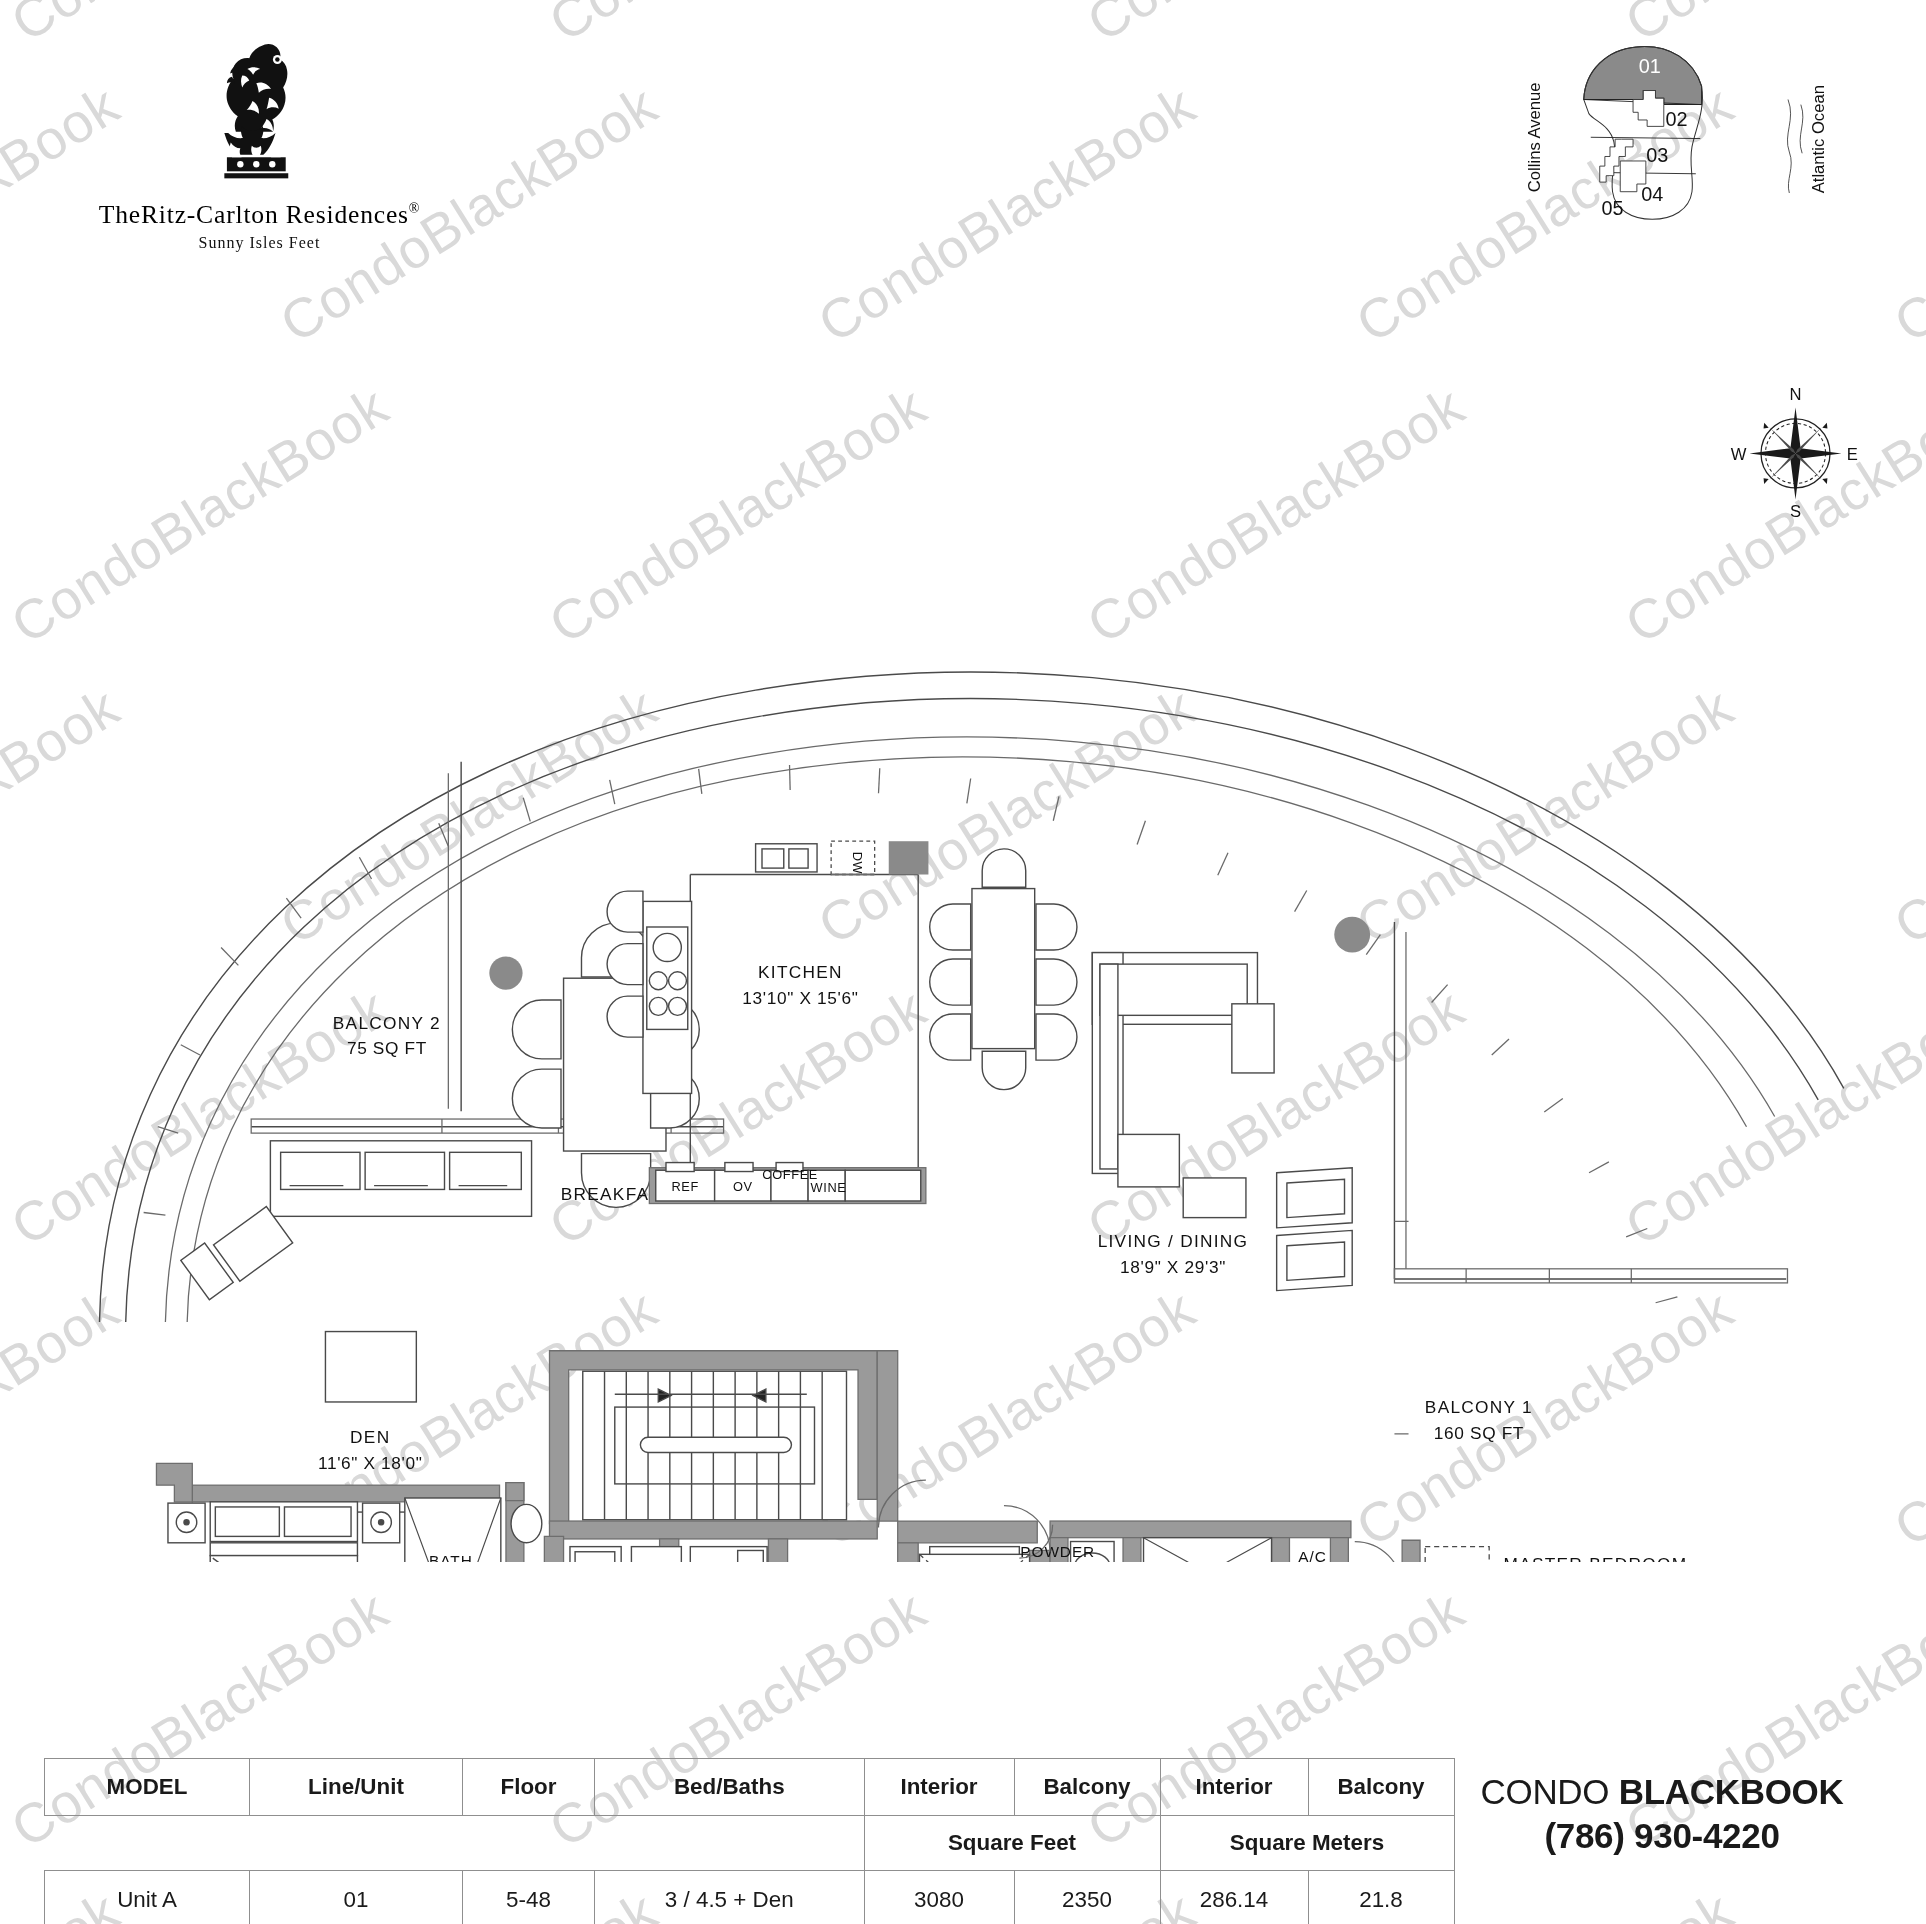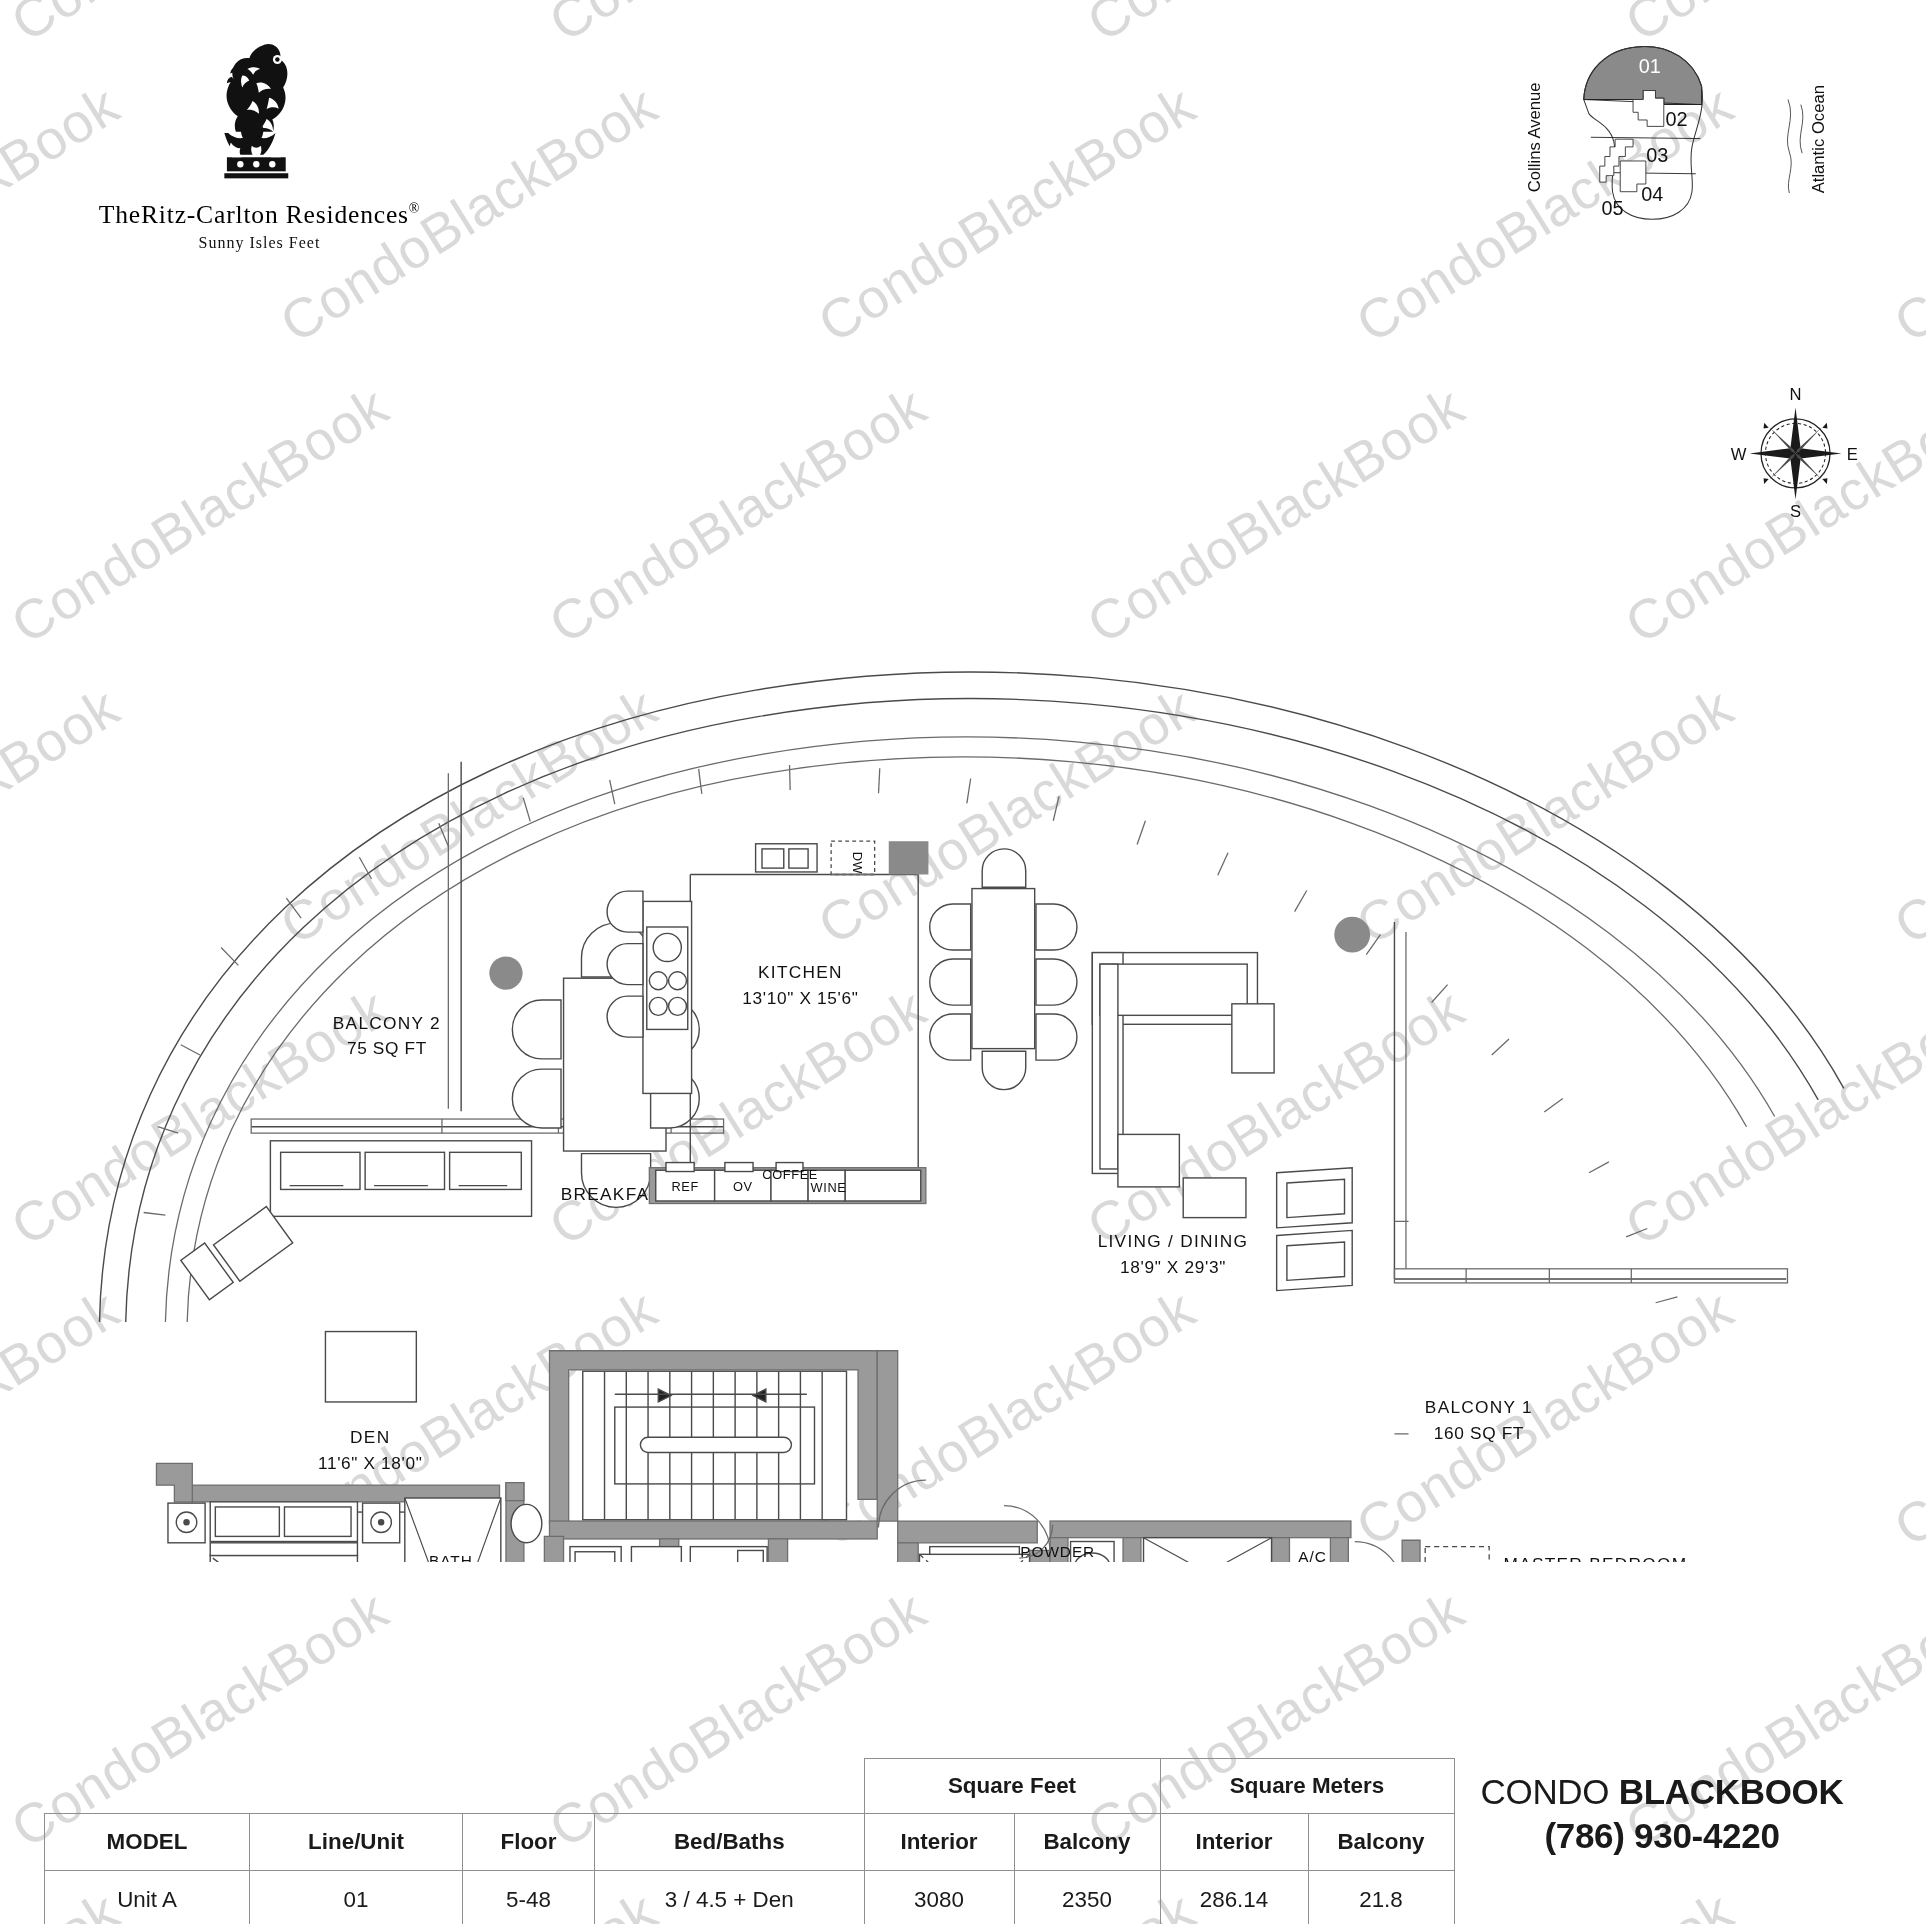--- a/index.html
+++ b/index.html
@@ -613,36 +613,36 @@
     <path d="M2000 1678 a68 68 0 0 1 -68 68"></path>
     <path d="M814 1930 a60 60 0 0 0 -60 -60"></path>
     <path d="M1082 1920 a58 58 0 0 1 -58 58"></path>
     <path d="M660 2108 a54 54 0 0 1 54 54"></path>
   </g>
 </svg>
 
 <table id="spec-table">
   <tbody>
       <tr>
-    <td class="noborder" style="width:205px;"></td>
-    <td class="noborder" style="width:213px;"></td>
-    <td class="noborder" style="width:132px;"></td>
-    <td class="noborder" style="width:269px;"></td>
-    <td class="grp" colspan="2">Square Feet</td>
-    <td class="grp" colspan="2">Square Meters</td>
-  </tr>
-  <tr>
     <td class="hdr">MODEL</td>
     <td class="hdr">Line/Unit</td>
     <td class="hdr">Floor</td>
     <td class="hdr">Bed/Baths</td>
     <td class="hdr" style="width:149px;">Interior</td>
     <td class="hdr" style="width:145px;">Balcony</td>
     <td class="hdr" style="width:147px;">Interior</td>
     <td class="hdr" style="width:145px;">Balcony</td>
+  </tr>
+  <tr>
+    <td class="noborder" style="width:205px;"></td>
+    <td class="noborder" style="width:213px;"></td>
+    <td class="noborder" style="width:132px;"></td>
+    <td class="noborder" style="width:269px;"></td>
+    <td class="grp" colspan="2">Square Feet</td>
+    <td class="grp" colspan="2">Square Meters</td>
   </tr>
   <tr>
     <td class="val">Unit A</td>
     <td class="val">01</td>
     <td class="val">5-48</td>
     <td class="val">3 / 4.5 + Den</td>
     <td class="val">3080</td>
     <td class="val">2350</td>
     <td class="val">286.14</td>
     <td class="val">21.8</td>

